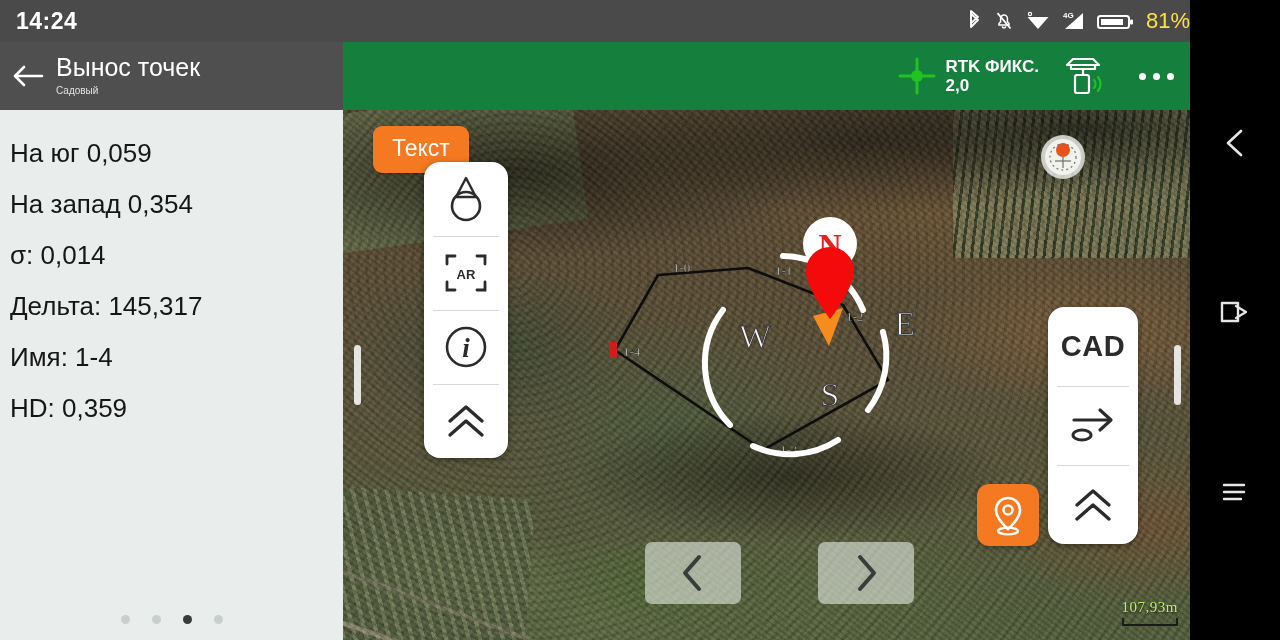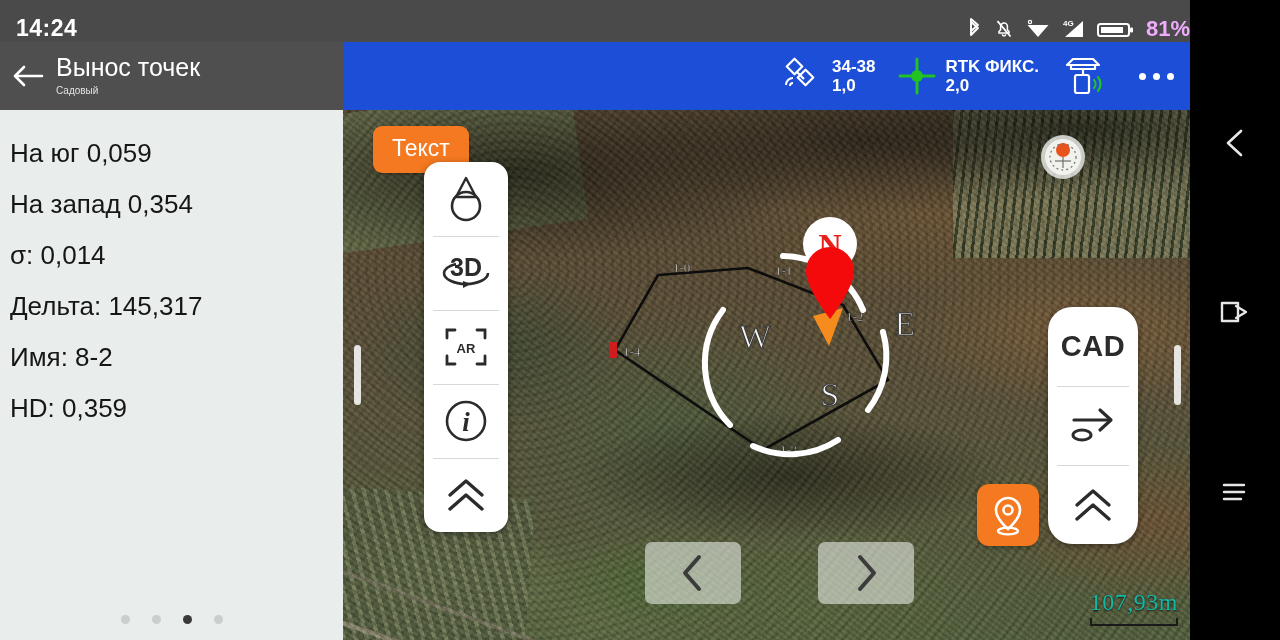--- a/index.html
+++ b/index.html
@@ -4,31 +4,31 @@
 <style>
   * { margin:0; padding:0; box-sizing:border-box; }
   html,body { width:1280px; height:640px; overflow:hidden; background:#000; }
   body { font-family:"Liberation Sans", sans-serif; }
 
   #root { position:relative; width:1280px; height:640px; }
 
   
   .statusbar {
     position:absolute; left:0; top:0; width:1190px; height:42px;
-    background:#4a4a4a; display:flex; align-items:flex-end;
+    background:#4a4a4a; display:flex; align-items:center;
   }
   .sb-time { color:#fff; font-size:23px; font-weight:bold; margin-left:16px; letter-spacing:.5px; }
   .sb-right { margin-left:auto; display:flex; align-items:center; gap:11px; }
-  .sb-battery-text { color:#f0abfc; font-size:22px; font-weight:bold; }
+  .sb-battery-text { color:#fde047; font-size:22px; font-weight:normal; }
   .sb-ico { display:block; }
 
   
   .appbar {
     position:absolute; left:0; top:42px; width:1190px; height:68px;
-    background:#1d4ed8; display:flex; align-items:flex-start;
+    background:#15803d; display:flex; align-items:flex-start;
   }
   .appbar .left-block {
     width:343px; height:68px; background:#4f4f4f;
     display:flex; align-items:center;
   }
   .back-btn { width:56px; display:flex; align-items:center; justify-content:center; cursor:pointer; }
   .title-wrap { display:flex; flex-direction:column; justify-content:center; }
   .title { color:#fff; font-size:25px; line-height:28px; }
   .subtitle { color:#e2e2e2; font-size:10px; line-height:18px; margin-top:1px; }
 
@@ -147,21 +147,21 @@
     height:74px; display:flex; align-items:center; justify-content:center;
     cursor:pointer; position:relative;
   }
   .tool-item + .tool-item::before {
     content:""; position:absolute; left:9px; right:9px; top:0; height:1px; background:#d8d8d8;
   }
 
   
   .tool-right {
     position:absolute; right:52px; top:197px; width:90px;
-    background:#fff; border-radius:24px;
+    background:#fff; border-radius:16px;
     box-shadow:0 2px 7px rgba(0,0,0,.4);
     display:flex; flex-direction:column;
   }
   .tool-right .tool-item { height:79px; }
   .cad-label { font-size:29px; font-weight:bold; color:#2b2b2b; letter-spacing:.5px; }
 
   
   .btn-pin {
     position:absolute; right:151px; top:374px; width:62px; height:62px;
     background:#f47920; border-radius:12px;
@@ -189,21 +189,21 @@
   .drag-handle {
     position:absolute; width:7px; height:60px; border-radius:4px;
     background:rgba(255,255,255,.85); cursor:pointer;
   }
   .drag-handle.l { left:11px; top:235px; }
   .drag-handle.r { right:9px; top:235px; }
 
   
   .scalebar { position:absolute; right:12px; bottom:14px; text-align:center; }
   .scalebar .lbl {
-    color:#14b8a6; font-size:24px; text-shadow:0 1px 2px rgba(0,0,0,.8);
+    color:#bef264; font-size:15px; text-shadow:0 1px 2px rgba(0,0,0,.8);
     font-family:"Liberation Serif", serif; letter-spacing:.5px;
   }
   .scalebar .bar {
     margin-top:2px; height:8px; border:2px solid #1a1a1a; border-top:none; background:transparent;
   }
   .watermark {
     position:absolute; right:40px; bottom:52px; color:rgba(255,255,255,.22);
     font-size:31px; font-weight:bold; letter-spacing:1px; white-space:nowrap;
   }
 
@@ -258,35 +258,20 @@
         </svg>
       </div>
       <div class="title-wrap">
         <div class="title">Вынос точек</div>
         <div class="subtitle">Садовый</div>
       </div>
     </div>
 
     <div class="right-block">
 
-      <div class="stat-group">
-        <svg width="44" height="40" viewBox="0 0 44 40">
-          <g fill="none" stroke="#fff" stroke-width="2.2" stroke-linejoin="round">
-            <rect x="9" y="5" width="11" height="11" transform="rotate(45 14.5 10.5)"></rect>
-            <rect x="20" y="16" width="11" height="11" transform="rotate(45 25.5 21.5)"></rect>
-            <path d="M17 16 L24 23"></path>
-            <path d="M13 22 a7 7 0 0 0-7 7" stroke-width="2"></path>
-            <path d="M13 27 a3 3 0 0 0-3 3" stroke-width="2"></path>
-          </g>
-        </svg>
-        <div class="stat-texts">
-          <div class="stat-l1">34-38</div>
-          <div class="stat-l2">1,0</div>
-        </div>
-      </div>
 
       <div class="stat-group">
         <svg width="40" height="40" viewBox="0 0 40 40">
           <g stroke="#21c221" stroke-width="3" stroke-linecap="round">
             <path d="M3 20 H15"></path>
               <path d="M25 20 H37"></path>
             <path d="M20 3 V15"></path>
               <path d="M20 25 V37"></path>
           </g>
           <circle cx="20" cy="20" r="6" fill="#21c221"></circle>
@@ -318,21 +303,21 @@
         <i></i>
       </div>
     </div>
   </div>
 
   <div class="leftpanel">
     <div class="info-row">На юг 0,059</div>
     <div class="info-row">На запад 0,354</div>
     <div class="info-row">σ: 0,014</div>
     <div class="info-row">Дельта: 145,317</div>
-    <div class="info-row">Имя: 8-2</div>
+    <div class="info-row">Имя: 1-4</div>
     <div class="info-row">HD: 0,359</div>
 
     <div class="pagedots">
       <i></i>
       <i></i>
       <i class="active"></i>
       <i></i>
     </div>
   </div>
 
@@ -389,28 +374,20 @@
     <div class="tab-text">Текст</div>
 
     <div class="tool-left">
       <div class="tool-item">
         <svg width="46" height="56" viewBox="0 0 46 56">
           <path d="M23 7 L33 26 L13 26 Z" fill="none" stroke="#2b2b2b" stroke-width="2.4" stroke-linejoin="round"></path>
           <circle cx="23" cy="35" r="14" fill="none" stroke="#2b2b2b" stroke-width="2.6"></circle>
         </svg>
       </div>
       <div class="tool-item">
-        <svg width="62" height="48" viewBox="0 0 62 48">
-          <text x="31" y="27" text-anchor="middle" font-size="25" font-weight="bold" fill="#2b2b2b" font-family="Liberation Sans, sans-serif">3D</text>
-          <path d="M9 24 a22 11 0 0 0 44 0" fill="none" stroke="#2b2b2b" stroke-width="2.6"></path>
-          <path d="M9 24 a22 11 0 0 1 12 -9" fill="none" stroke="#2b2b2b" stroke-width="2.6"></path>
-          <path d="M28 32 l8 3 l-8 4 z" fill="#2b2b2b"></path>
-        </svg>
-      </div>
-      <div class="tool-item">
         <svg width="50" height="50" viewBox="0 0 50 50">
           <g fill="none" stroke="#2b2b2b" stroke-width="2.8" stroke-linecap="round">
             <path d="M6 16 V8 h8"></path>
               <path d="M36 8 h8 v8"></path>
             <path d="M44 34 v8 h-8"></path>
               <path d="M14 42 H6 v-8"></path>
           </g>
           <text x="25" y="31" text-anchor="middle" font-size="13" font-weight="bold" fill="#2b2b2b" font-family="Liberation Sans, sans-serif">AR</text>
         </svg>
       </div>

